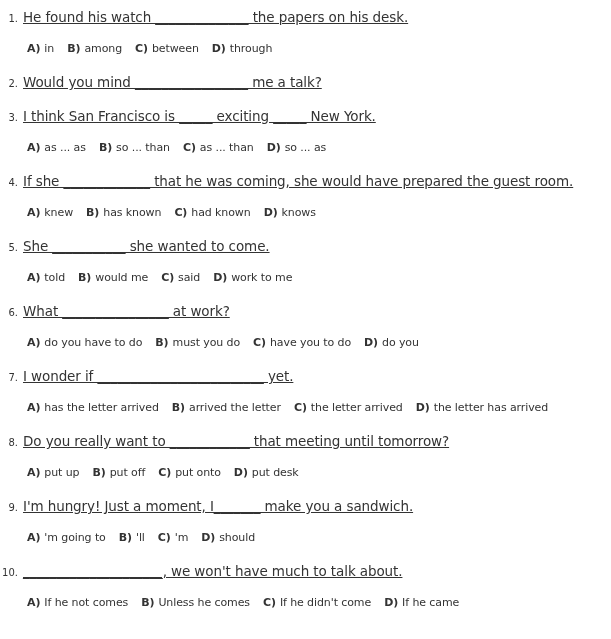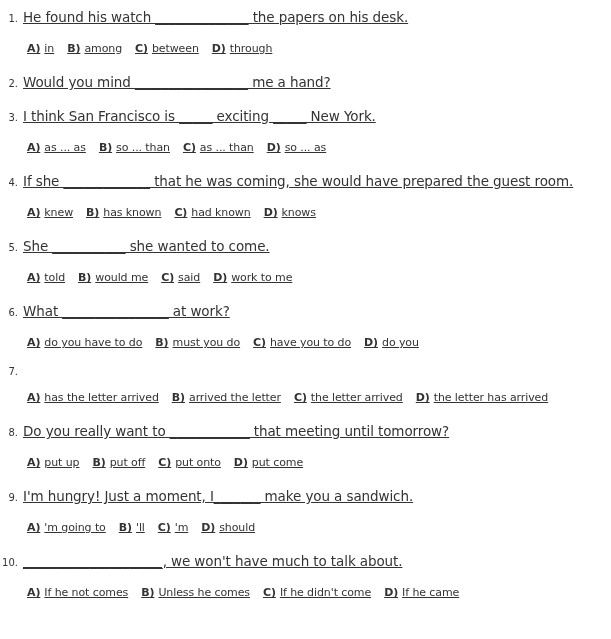--- a/index.html
+++ b/index.html
@@ -27,21 +27,21 @@
     letter-spacing:-0.1px;
     text-decoration:underline;
   }
   .opt-row {
     margin:11px 0 0 27px;
     font-size:11px;
     line-height:20px;
     white-space:nowrap;
     letter-spacing:-0.1px;
   }
-  .option { margin-right:13px; display:inline-block;text-decoration:underline; }
+  .option { margin-right:13px; display:inline-block; }
   .opt-letter { font-weight:bold; margin-right:4px; }
 </style>
 </head>
 <body>
 
 <div class="quiz">
   <div>
   <div class="question-block">
     <div class="q-row">
       <span class="q-num">1.</span>
@@ -56,21 +56,21 @@
       </span><span class="option">
         <span class="opt-letter">C)</span><span class="opt-text">between</span>
       </span><span class="option">
         <span class="opt-letter">D)</span><span class="opt-text">through</span>
       </span></div>
   </div>
 
   <div class="question-block">
     <div class="q-row">
       <span class="q-num">2.</span>
-      <span class="q-text">Would you mind _________________ me a hand?</span>
+      <span class="q-text">Would you mind _________________ me a talk?</span>
     </div>
   </div>
 
   <div class="question-block">
     <div class="q-row">
       <span class="q-num">3.</span>
       <span class="q-text">I think San Francisco is _____ exciting _____ New York.</span>
     </div>
     <div class="opt-row">
       
@@ -135,20 +135,21 @@
       </span><span class="option">
         <span class="opt-letter">C)</span><span class="opt-text">have you to do</span>
       </span><span class="option">
         <span class="opt-letter">D)</span><span class="opt-text">do you</span>
       </span></div>
   </div>
 
   <div class="question-block">
     <div class="q-row">
       <span class="q-num">7.</span>
+      <span class="q-text">I wonder if _________________________ yet.</span>
     </div>
     <div class="opt-row">
       
     <span class="option">
         <span class="opt-letter">A)</span><span class="opt-text">has the letter arrived</span>
       </span><span class="option">
         <span class="opt-letter">B)</span><span class="opt-text">arrived the letter</span>
       </span><span class="option">
         <span class="opt-letter">C)</span><span class="opt-text">the letter arrived</span>
       </span><span class="option">
@@ -163,21 +164,21 @@
     </div>
     <div class="opt-row">
       
     <span class="option">
         <span class="opt-letter">A)</span><span class="opt-text">put up</span>
       </span><span class="option">
         <span class="opt-letter">B)</span><span class="opt-text">put off</span>
       </span><span class="option">
         <span class="opt-letter">C)</span><span class="opt-text">put onto</span>
       </span><span class="option">
-        <span class="opt-letter">D)</span><span class="opt-text">put come</span>
+        <span class="opt-letter">D)</span><span class="opt-text">put desk</span>
       </span></div>
   </div>
 
   <div class="question-block">
     <div class="q-row">
       <span class="q-num">9.</span>
       <span class="q-text">I'm hungry! Just a moment, I_______ make you a sandwich.</span>
     </div>
     <div class="opt-row">
       

